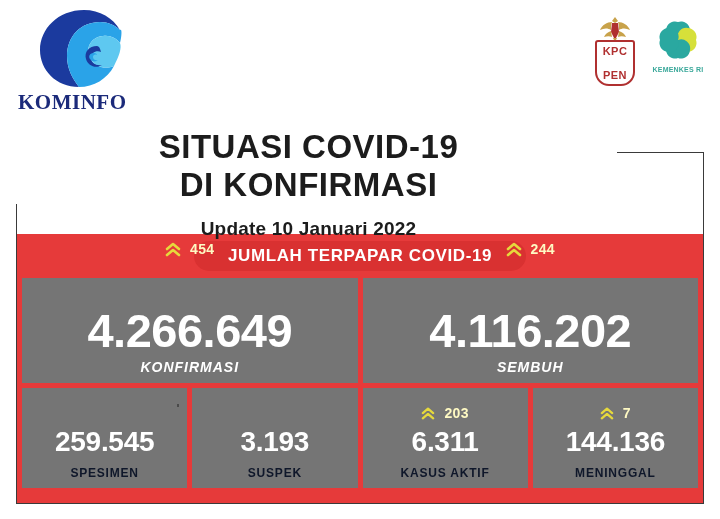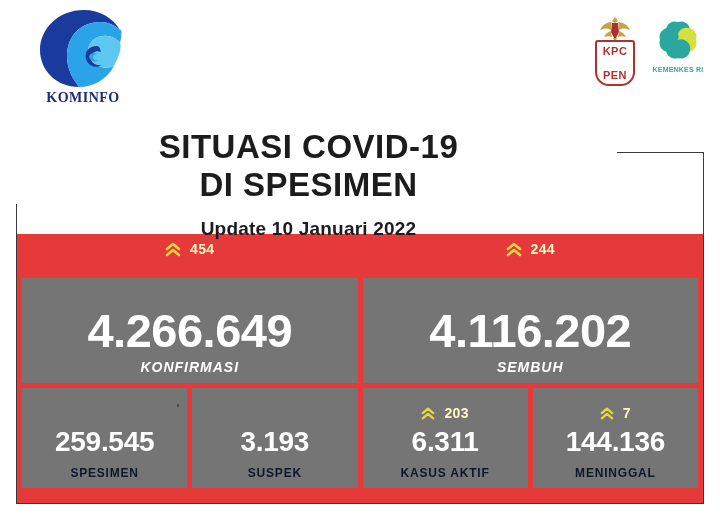--- a/index.html
+++ b/index.html
@@ -24,22 +24,22 @@
   .kominfo-logo {
     position: absolute;
     left: 18px; top: 8px;
     width: 130px; height: 108px;
   }
   .kominfo-mark { position: absolute; left: 16px; top: 0; width: 100px; height: 82px; }
   .kominfo-word {
     position: absolute;
     left: 0; top: 82px;
     width: 130px;
-    text-align: center;
-    font-size: 14px;
+    text-align: left;
+    font-size: 21px;
     font-weight: 700;
     letter-spacing: 0.5px;
     color: #1b2a7a;
     font-family: "Liberation Serif", serif;
   }
   .right-logos {
     position: absolute;
     right: 14px; top: 14px;
     height: 86px;
     display: flex;
@@ -253,26 +253,29 @@
         </svg>
         <div class="kemenkes-word">KEMENKES RI</div>
       </div>
     </div>
   </div>
 
   <div class="frame"></div>
 
   <div class="titles">
     <span class="title-line">SITUASI COVID-19</span>
-    <span class="title-line">DI SPESIMEN</span>
+    <span class="title-line">DI KONFIRMASI</span>
     <span class="subtitle">Update 10 Januari 2022</span>
   </div>
 
   <div class="panel">
 
+    <div class="banner">
+      <div class="banner-pill">JUMLAH TERPAPAR COVID-19</div>
+    </div>
 
     <div class="grid-top">
       <div class="card big">
         <div class="delta">
           <svg class="chev" width="16" height="15" viewBox="0 0 16 15">
             <path d="M2 7 L8 2 L14 7" stroke="#e6d93c" stroke-width="2.6" fill="none" stroke-linecap="round" stroke-linejoin="round"></path>
             <path d="M2 13 L8 8 L14 13" stroke="#e6d93c" stroke-width="2.6" fill="none" stroke-linecap="round" stroke-linejoin="round"></path>
           </svg>
           <span class="delta-val">454</span>
         </div>

